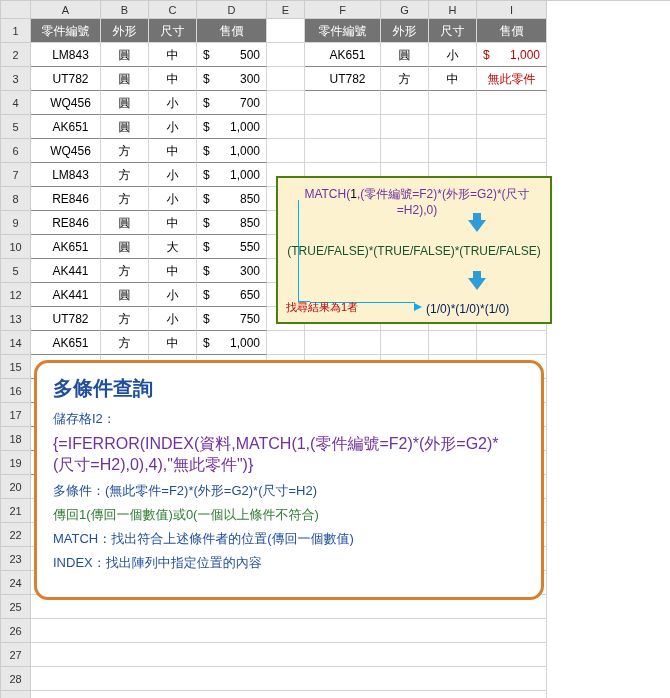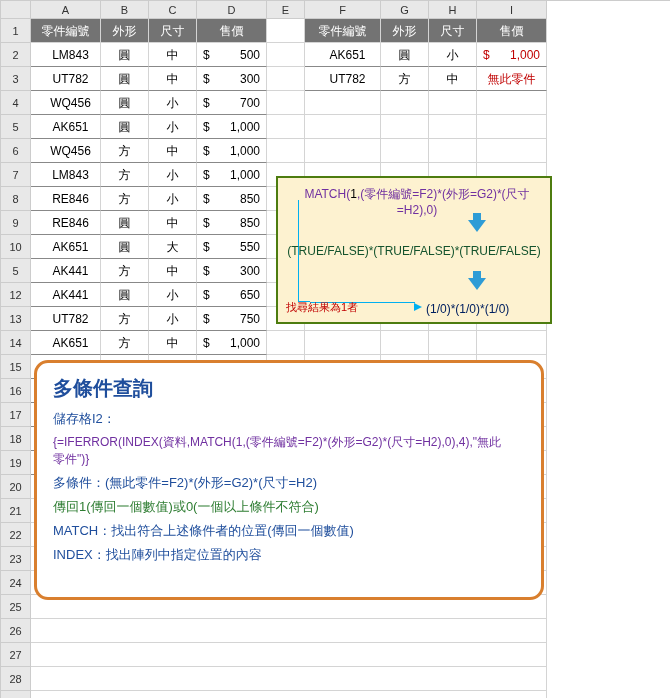--- a/index.html
+++ b/index.html
@@ -404,19 +404,19 @@
   <div class="arrow-down ar1"></div>
   <div class="formula2">(TRUE/FALSE)*(TRUE/FALSE)*(TRUE/FALSE)</div>
   <div class="arrow-down ar2"></div>
   <div class="label3">找尋結果為1者</div>
   <div class="formula3">(1/0)*(1/0)*(1/0)</div>
 </div>
 
 <div class="notes">
   <h3>多條件查詢</h3>
   <div class="line c-blue">儲存格I2：</div>
-  <div class="line c-purple" style="font-size:12px">{=IFERROR(INDEX(資料,MATCH(1,(零件編號=F2)*(外形=G2)*(尺寸=H2),0),4),"無此零件")}</div>
+  <div class="line c-purple" style="font-size:16px">{=IFERROR(INDEX(資料,MATCH(1,(零件編號=F2)*(外形=G2)*(尺寸=H2),0),4),"無此零件")}</div>
   <div class="line c-blue">多條件：(無此零件=F2)*(外形=G2)*(尺寸=H2)</div>
   <div class="line c-green">傳回1(傳回一個數值)或0(一個以上條件不符合)</div>
   <div class="line c-blue">MATCH：找出符合上述條件者的位置(傳回一個數值)</div>
   <div class="line c-blue">INDEX：找出陣列中指定位置的內容</div>
 </div>
 </div>
 
 </body></html>

